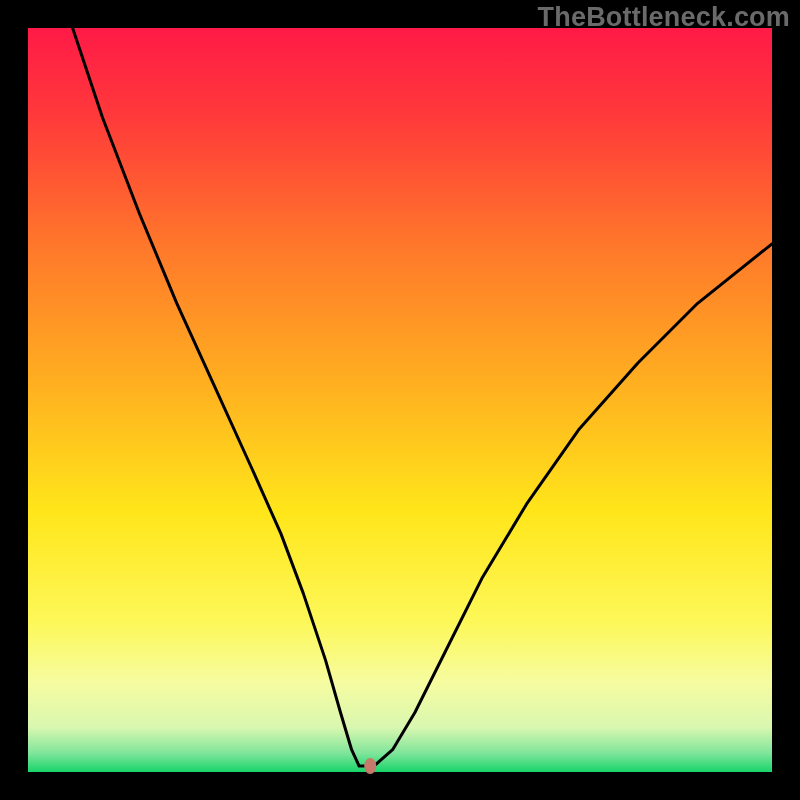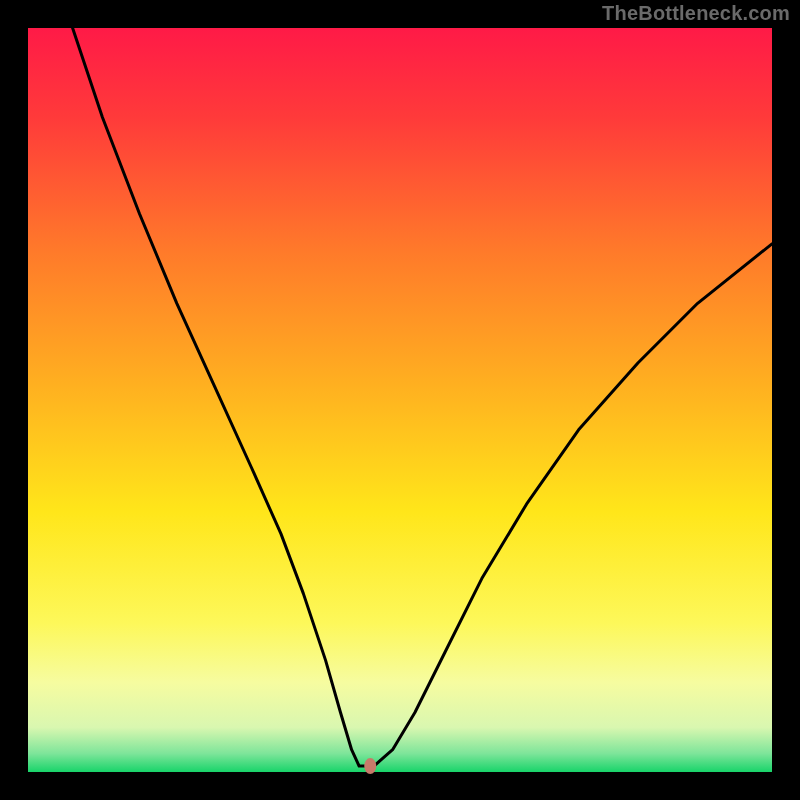--- a/index.html
+++ b/index.html
@@ -14,21 +14,21 @@
     position: relative;
     width: 800px;
     height: 800px;
     background: #000;
   }
   .watermark {
     position: absolute;
     top: 2px;
     right: 10px;
     color: #6a6a6a;
-    font-size: 20px;
+    font-size: 27px;
     font-weight: 600;
     letter-spacing: 0.2px;
     user-select: none;
   }
   svg {
     position: absolute;
     left: 0;
     top: 0;
   }
 </style>

